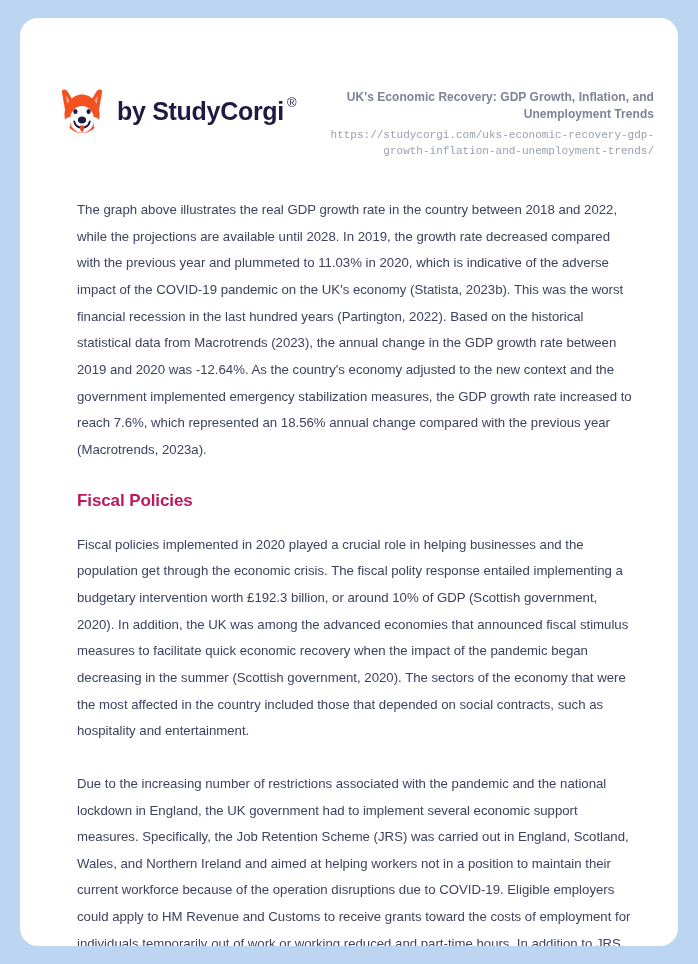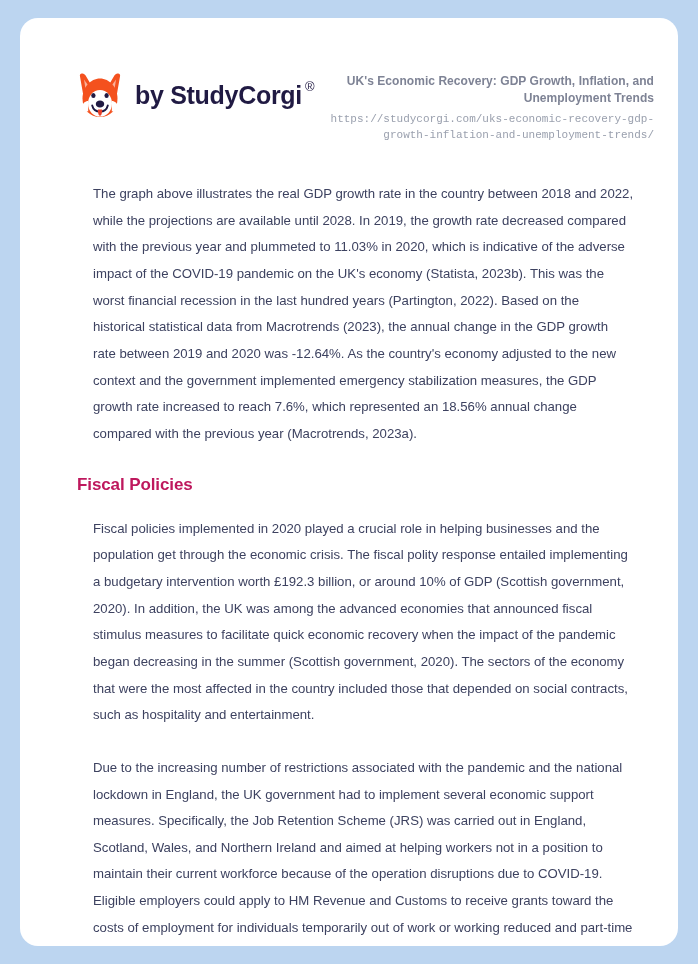--- a/index.html
+++ b/index.html
@@ -27,22 +27,23 @@
     height: 928px;
     background: #ffffff;
     border-radius: 18px;
     box-sizing: border-box;
     overflow: hidden;
   }
   .doc-header {
     display: flex;
     align-items: flex-start;
     justify-content: space-between;
-    padding: 50px 24px 0 56px;
+    padding: 50px 24px 0 38px;
     box-sizing: border-box;
+    margin-top: 16px;
   }
   .brand {
     display: flex;
     align-items: center;
     gap: 11px;
     flex: 0 0 auto;
     padding-top: 2px;
   }
   .brand-logo {
     width: 48px;
@@ -91,21 +92,21 @@
     font-family: Liberation Mono, monospace;
   }
   .doc-body {
     padding: 37px 44px 0 57px;
     box-sizing: border-box;
   }
   .doc-body p {
     font-size: 13.2px;
     line-height: 2.02;
     color: #3d4260;
-    margin: 0 0 26px 16px;
+    margin: 0 0 26px 0;
     text-align: left;
   }
   .section-heading {
     font-size: 17px;
     font-weight: bold;
     color: #be185d;
     margin: 0 0 20px 0;
     line-height: 1.3;
     letter-spacing: -0.1px;
   }

